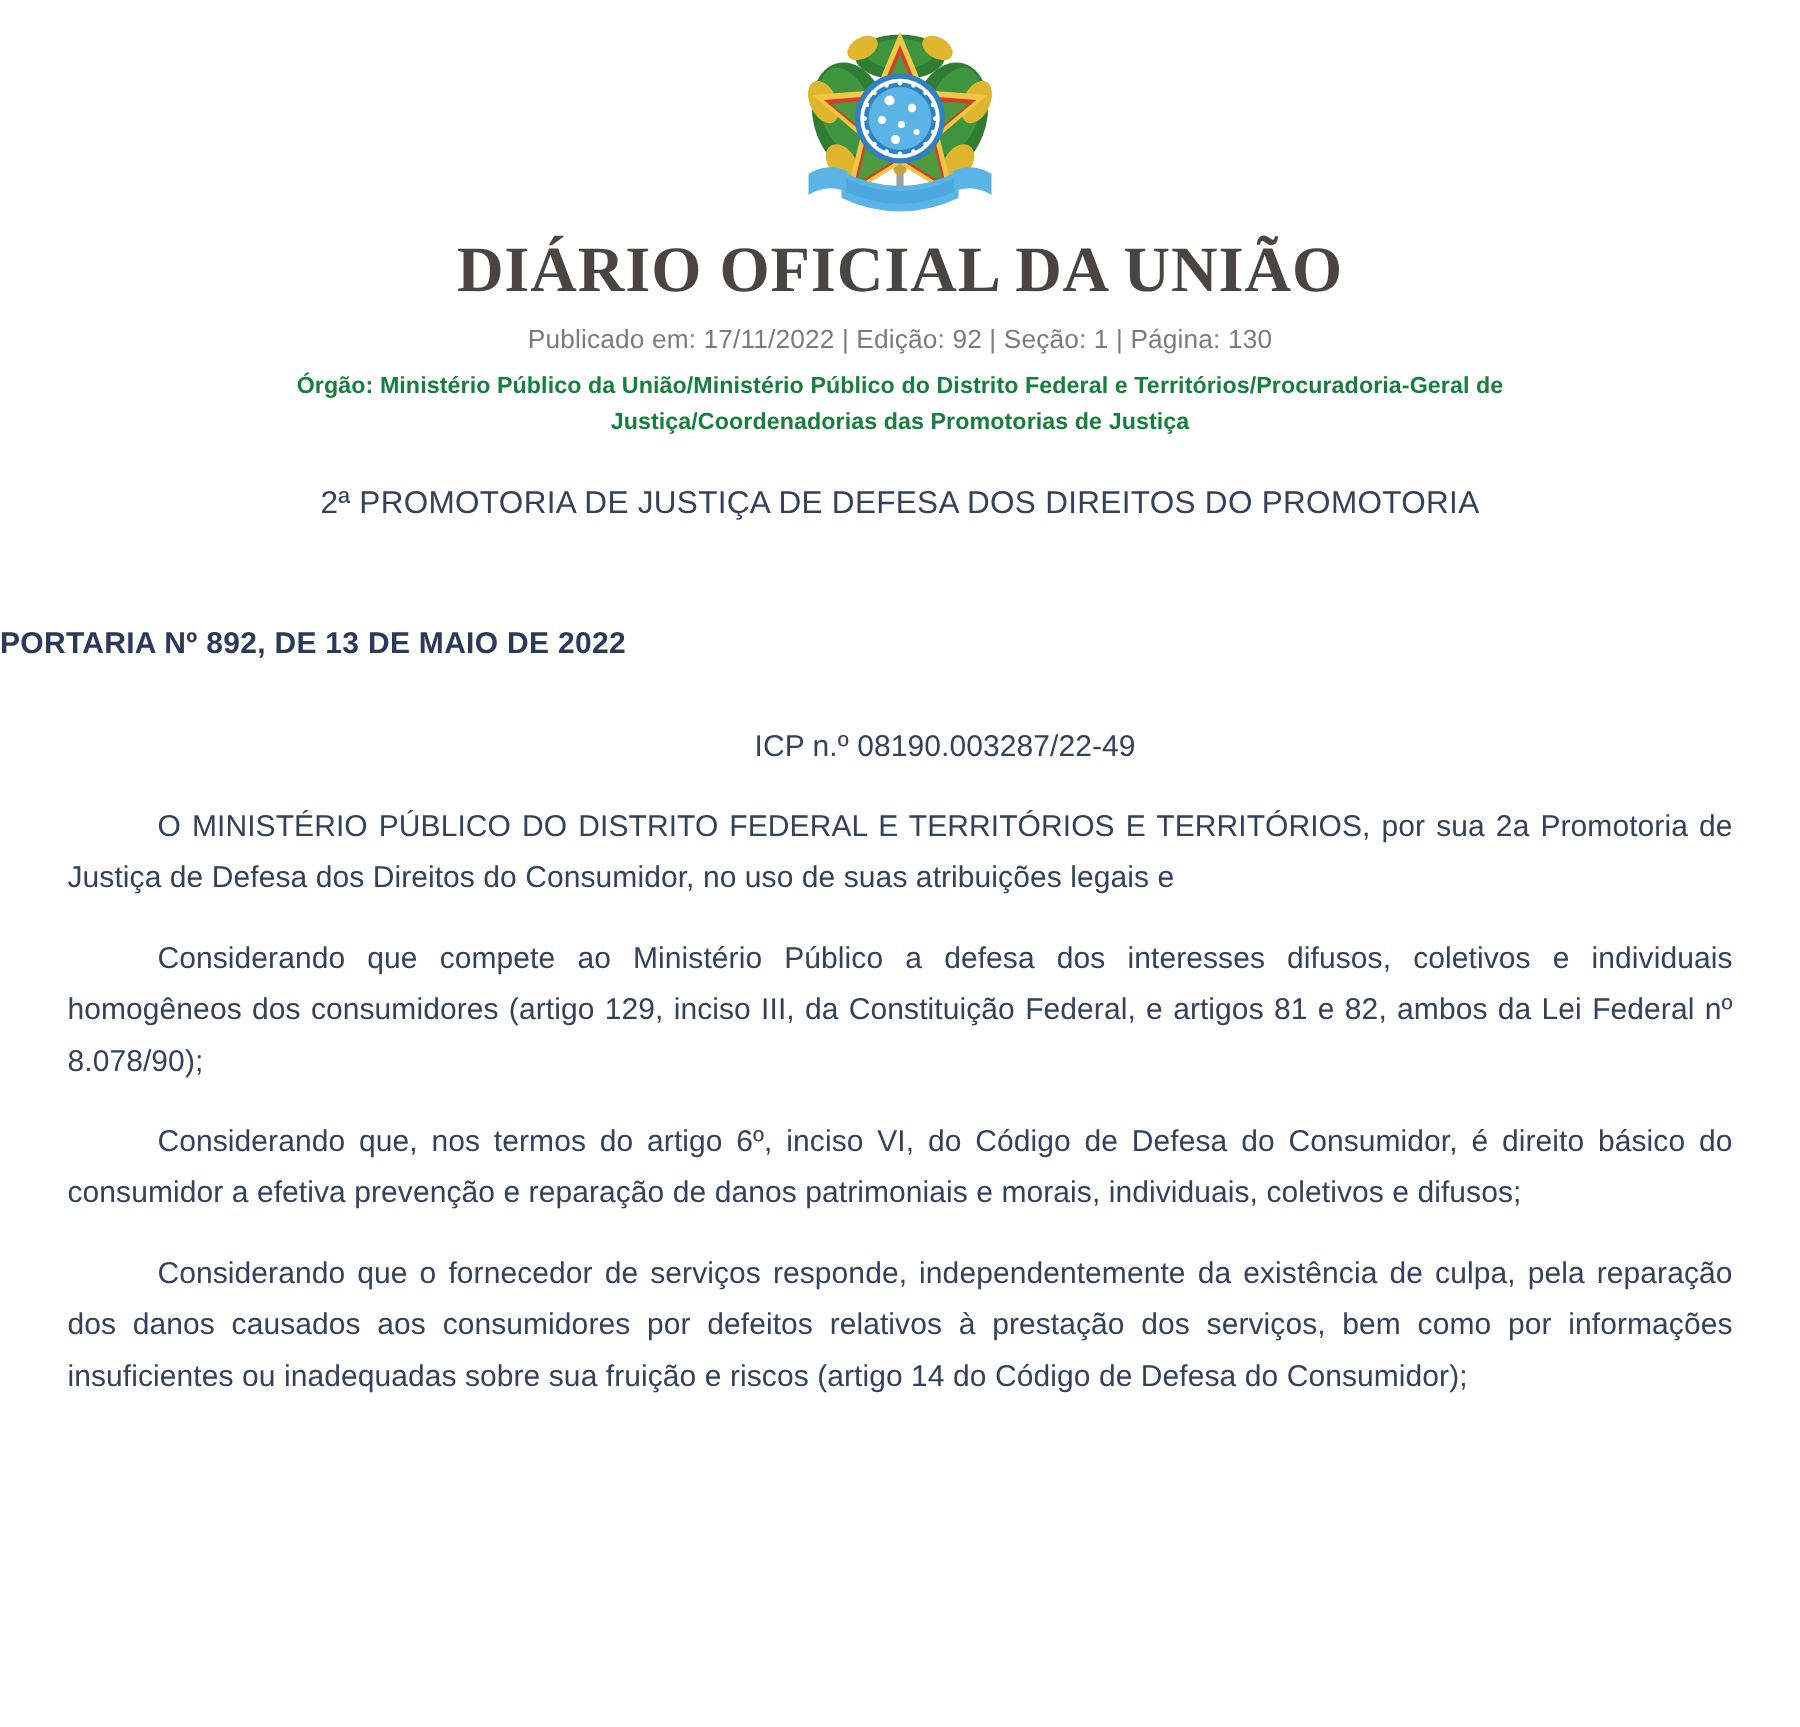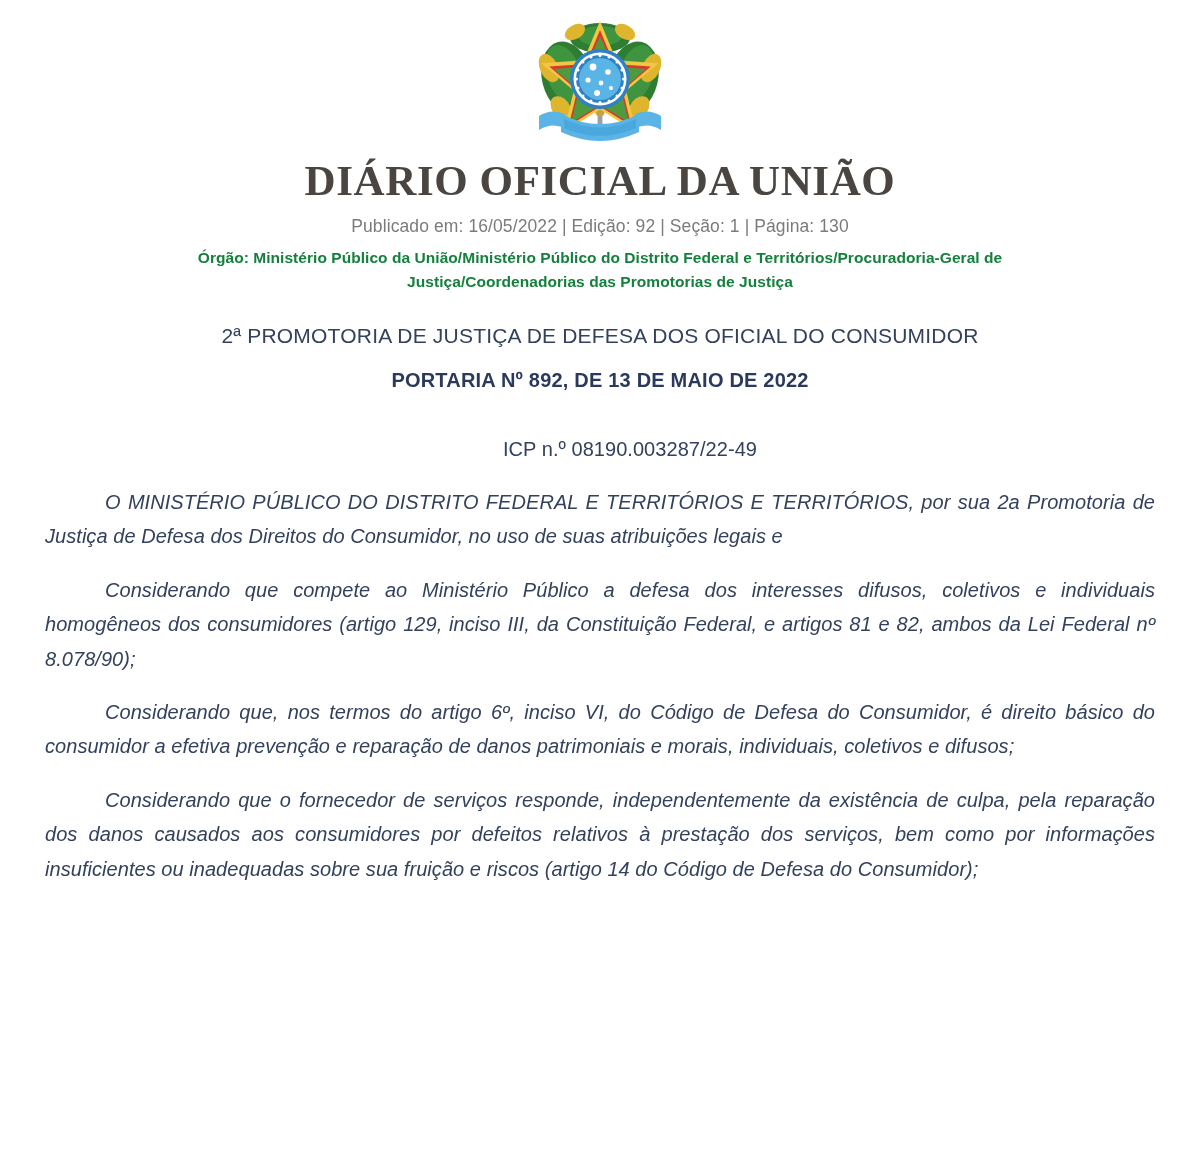--- a/index.html
+++ b/index.html
@@ -71,25 +71,25 @@
   
   .section-heading {
     text-align: center;
     font-size: 21px;
     font-weight: 400;
     color: #33415c;
     margin: 30px 0 0 0;
     letter-spacing: 0.2px;
   }
   .portaria-heading {
-    text-align: center;
+    text-align: left;
     font-size: 20px;
     font-weight: bold;
     color: #2b3a5c;
-    margin: 21px 0 0 0;
+    margin: 70px 0 0 0;
     letter-spacing: 0.2px;
   }
 
   
   .doc-body {
     margin: 0 auto;
     padding: 0;
     width: 1110px;
   }
   .doc-body p {
@@ -99,21 +99,20 @@
     text-align: justify;
     text-justify: inter-word;
     margin: 0 0 19px 0;
     text-indent: 0;
     letter-spacing: 0.05px;
     -moz-hyphens: none;
     hyphens: none;
   }
   .doc-body p.indent {
     text-indent: 60px;
-    font-style: italic;
   }
   .doc-body p.first-line {
     margin-top: 40px;
   }
   .doc-body p.noindent-ref {
     text-indent: 60px;
     text-align: center;
   }
   .doc-body p:last-child {
     margin-bottom: 4px;
@@ -196,24 +195,24 @@
       <g>
         <path d="M8,100 Q20,92 34,98 L34,112 Q20,106 8,114 Z" fill="#5ab4e5"></path>
         <path d="M130,100 Q118,92 104,98 L104,112 Q118,106 130,114 Z" fill="#5ab4e5"></path>
         <path d="M30,98 Q69,118 108,98 L108,116 Q69,134 30,116 Z" fill="#5ab4e5"></path>
         <path d="M33,103 Q69,120 105,103 L105,112 Q69,128 33,112 Z" fill="#3f9fd8" opacity="0.55"></path>
       </g>
     </svg>
   </div>
 
   <h1 class="masthead-title">DIÁRIO OFICIAL DA UNIÃO</h1>
-  <div class="masthead-sub">Publicado em: 16/05/2022 | Edição: 92 | Seção: 1 | Página: 130</div>
+  <div class="masthead-sub">Publicado em: 17/11/2022 | Edição: 92 | Seção: 1 | Página: 130</div>
   <div class="masthead-organ">Órgão: Ministério Público da União/Ministério Público do Distrito Federal e Territórios/Procuradoria-Geral de Justiça/Coordenadorias das Promotorias de Justiça</div>
 
-  <h2 class="section-heading">2ª PROMOTORIA DE JUSTIÇA DE DEFESA DOS OFICIAL DO CONSUMIDOR</h2>
+  <h2 class="section-heading">2ª PROMOTORIA DE JUSTIÇA DE DEFESA DOS DIREITOS DO PROMOTORIA</h2>
   <h3 class="portaria-heading">PORTARIA Nº 892, DE 13 DE MAIO DE 2022</h3>
 
   <div class="doc-body">
     <p class="noindent-ref first-line">ICP n.º 08190.003287/22-49</p>
     <p class="indent">O MINISTÉRIO PÚBLICO DO DISTRITO FEDERAL E TERRITÓRIOS E TERRITÓRIOS, por sua 2a Promotoria de Justiça de Defesa dos Direitos do Consumidor, no uso de suas atribuições legais e</p>
     <p class="indent">Considerando que compete ao Ministério Público a defesa dos interesses difusos, coletivos e individuais homogêneos dos consumidores (artigo 129, inciso III, da Constituição Federal, e artigos 81 e 82, ambos da Lei Federal nº 8.078/90);</p>
     <p class="indent">Considerando que, nos termos do artigo 6º, inciso VI, do Código de Defesa do Consumidor, é direito básico do consumidor a efetiva prevenção e reparação de danos patrimoniais e morais, individuais, coletivos e difusos;</p>
     <p class="indent">Considerando que o fornecedor de serviços responde, independentemente da existência de culpa, pela reparação dos danos causados aos consumidores por defeitos relativos à prestação dos serviços, bem como por informações insuficientes ou inadequadas sobre sua fruição e riscos (artigo 14 do Código de Defesa do Consumidor);</p>
   </div>
 

